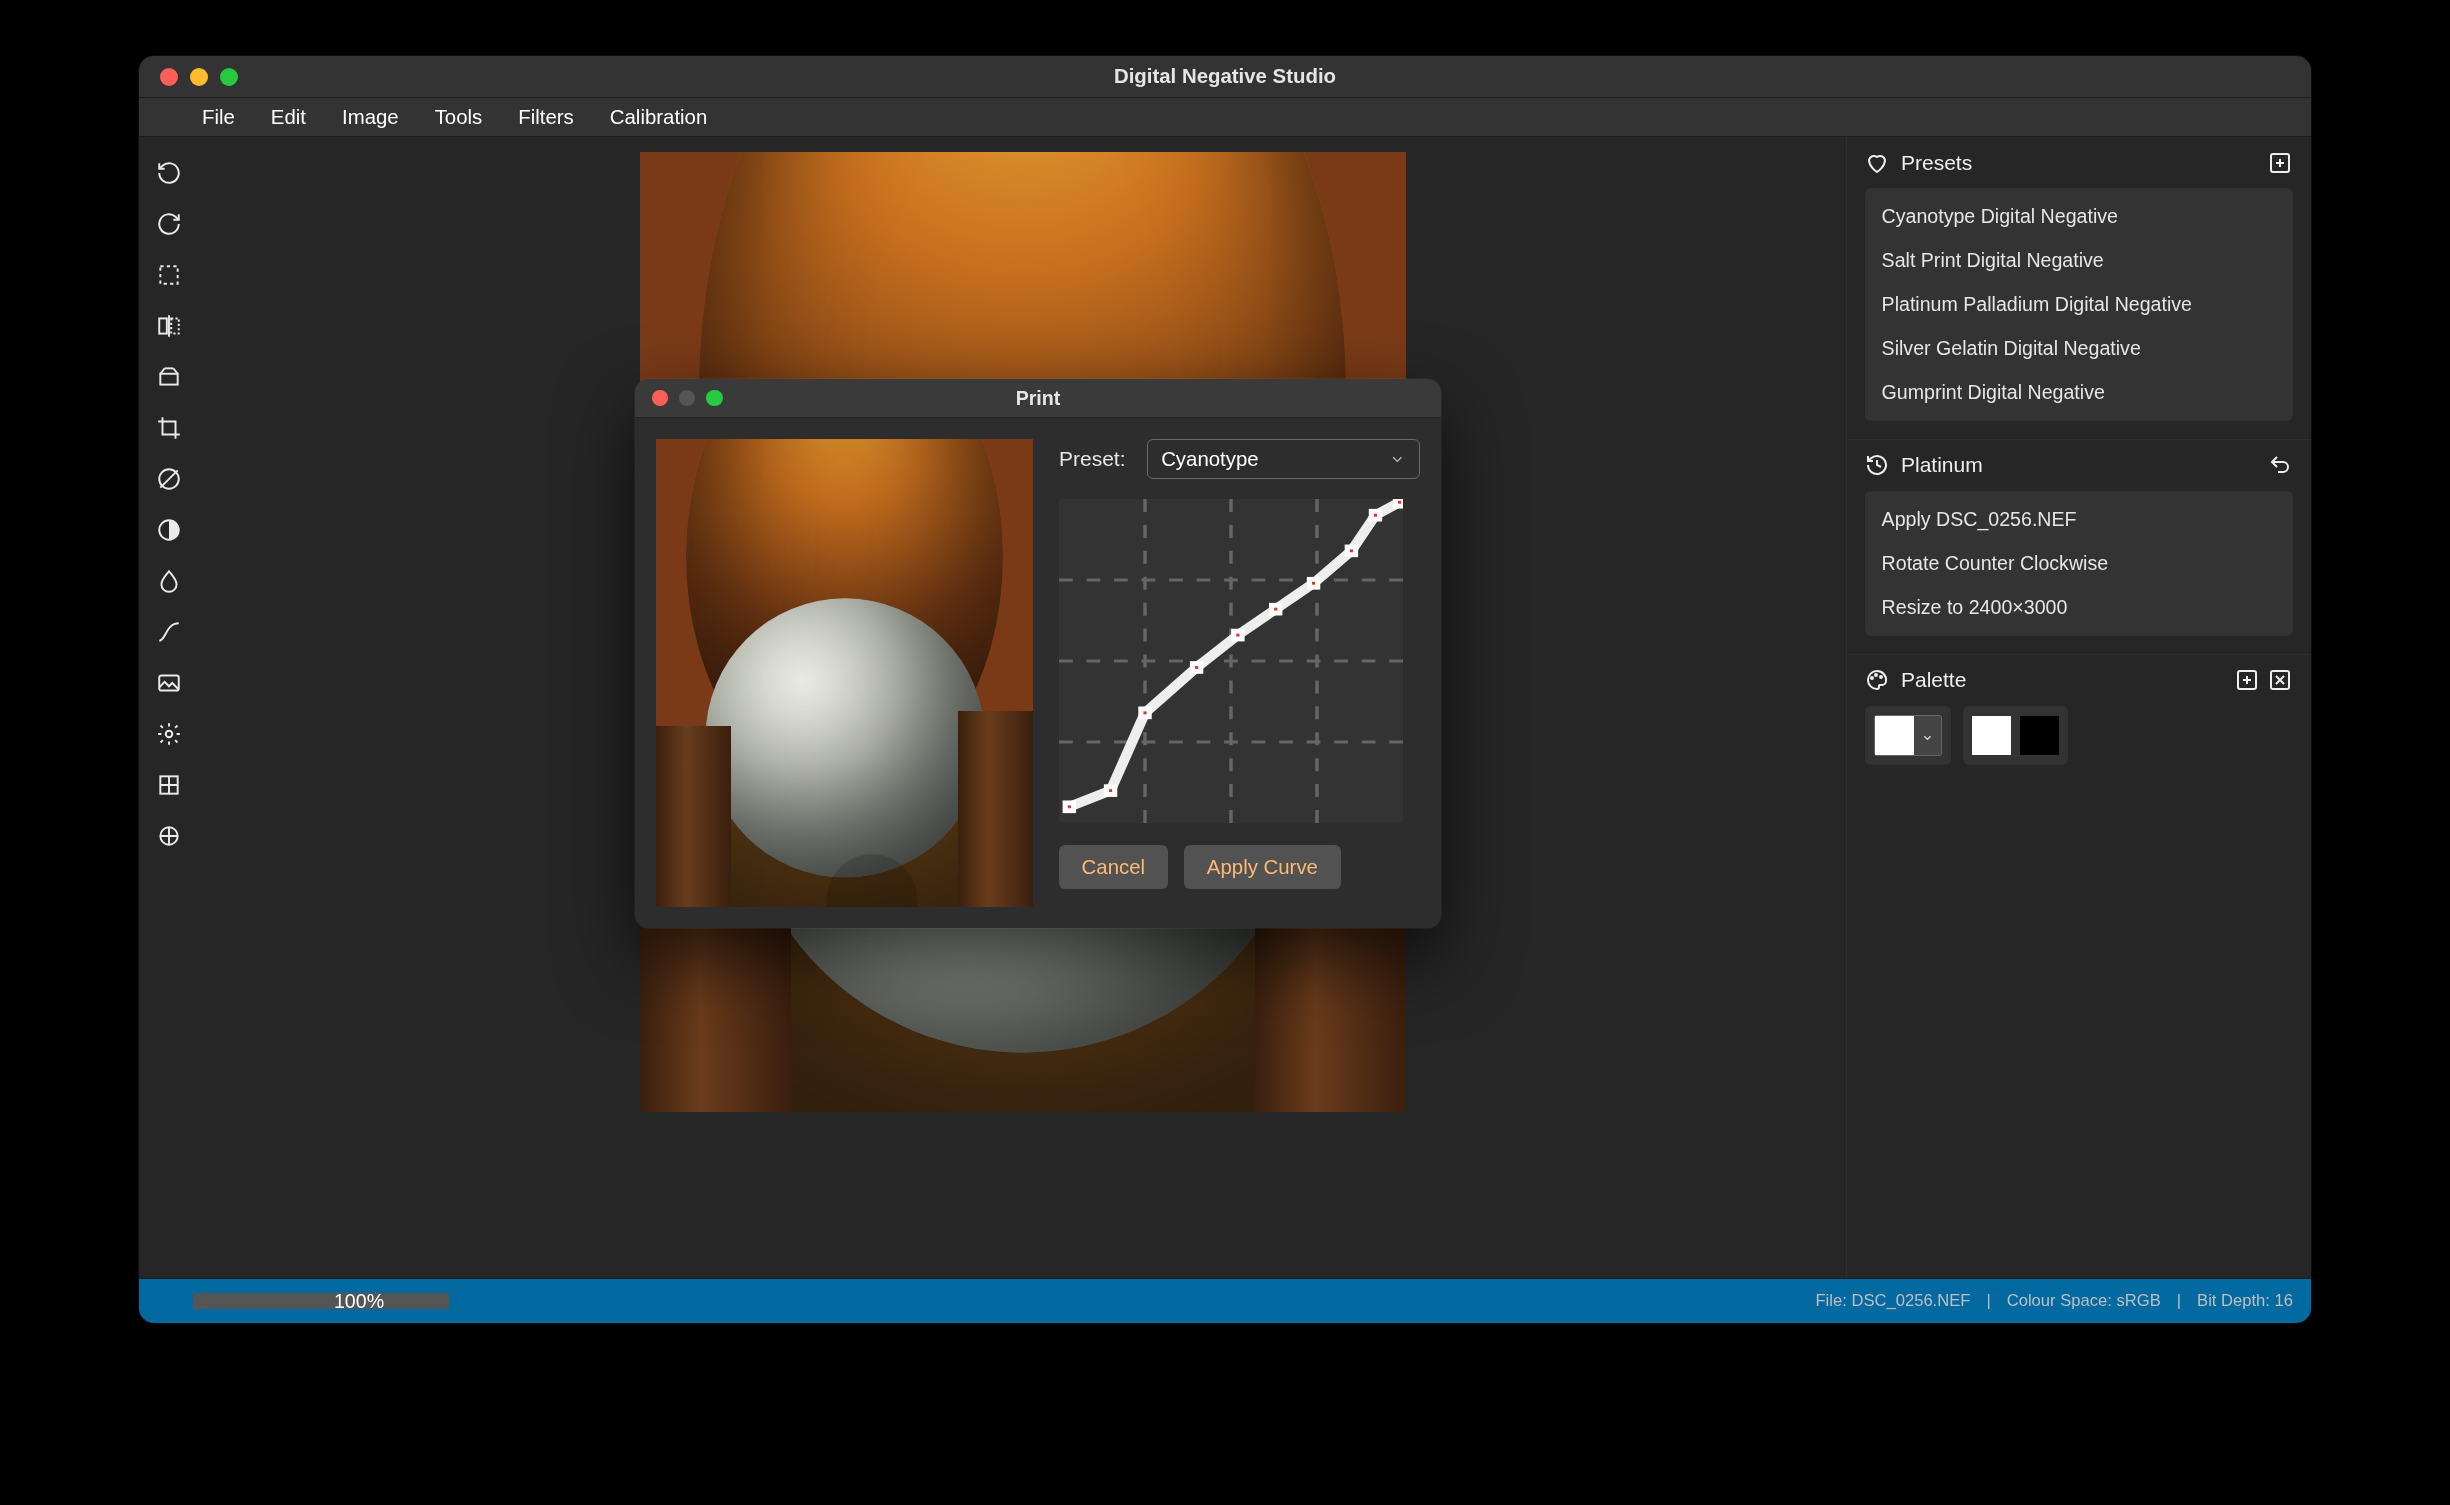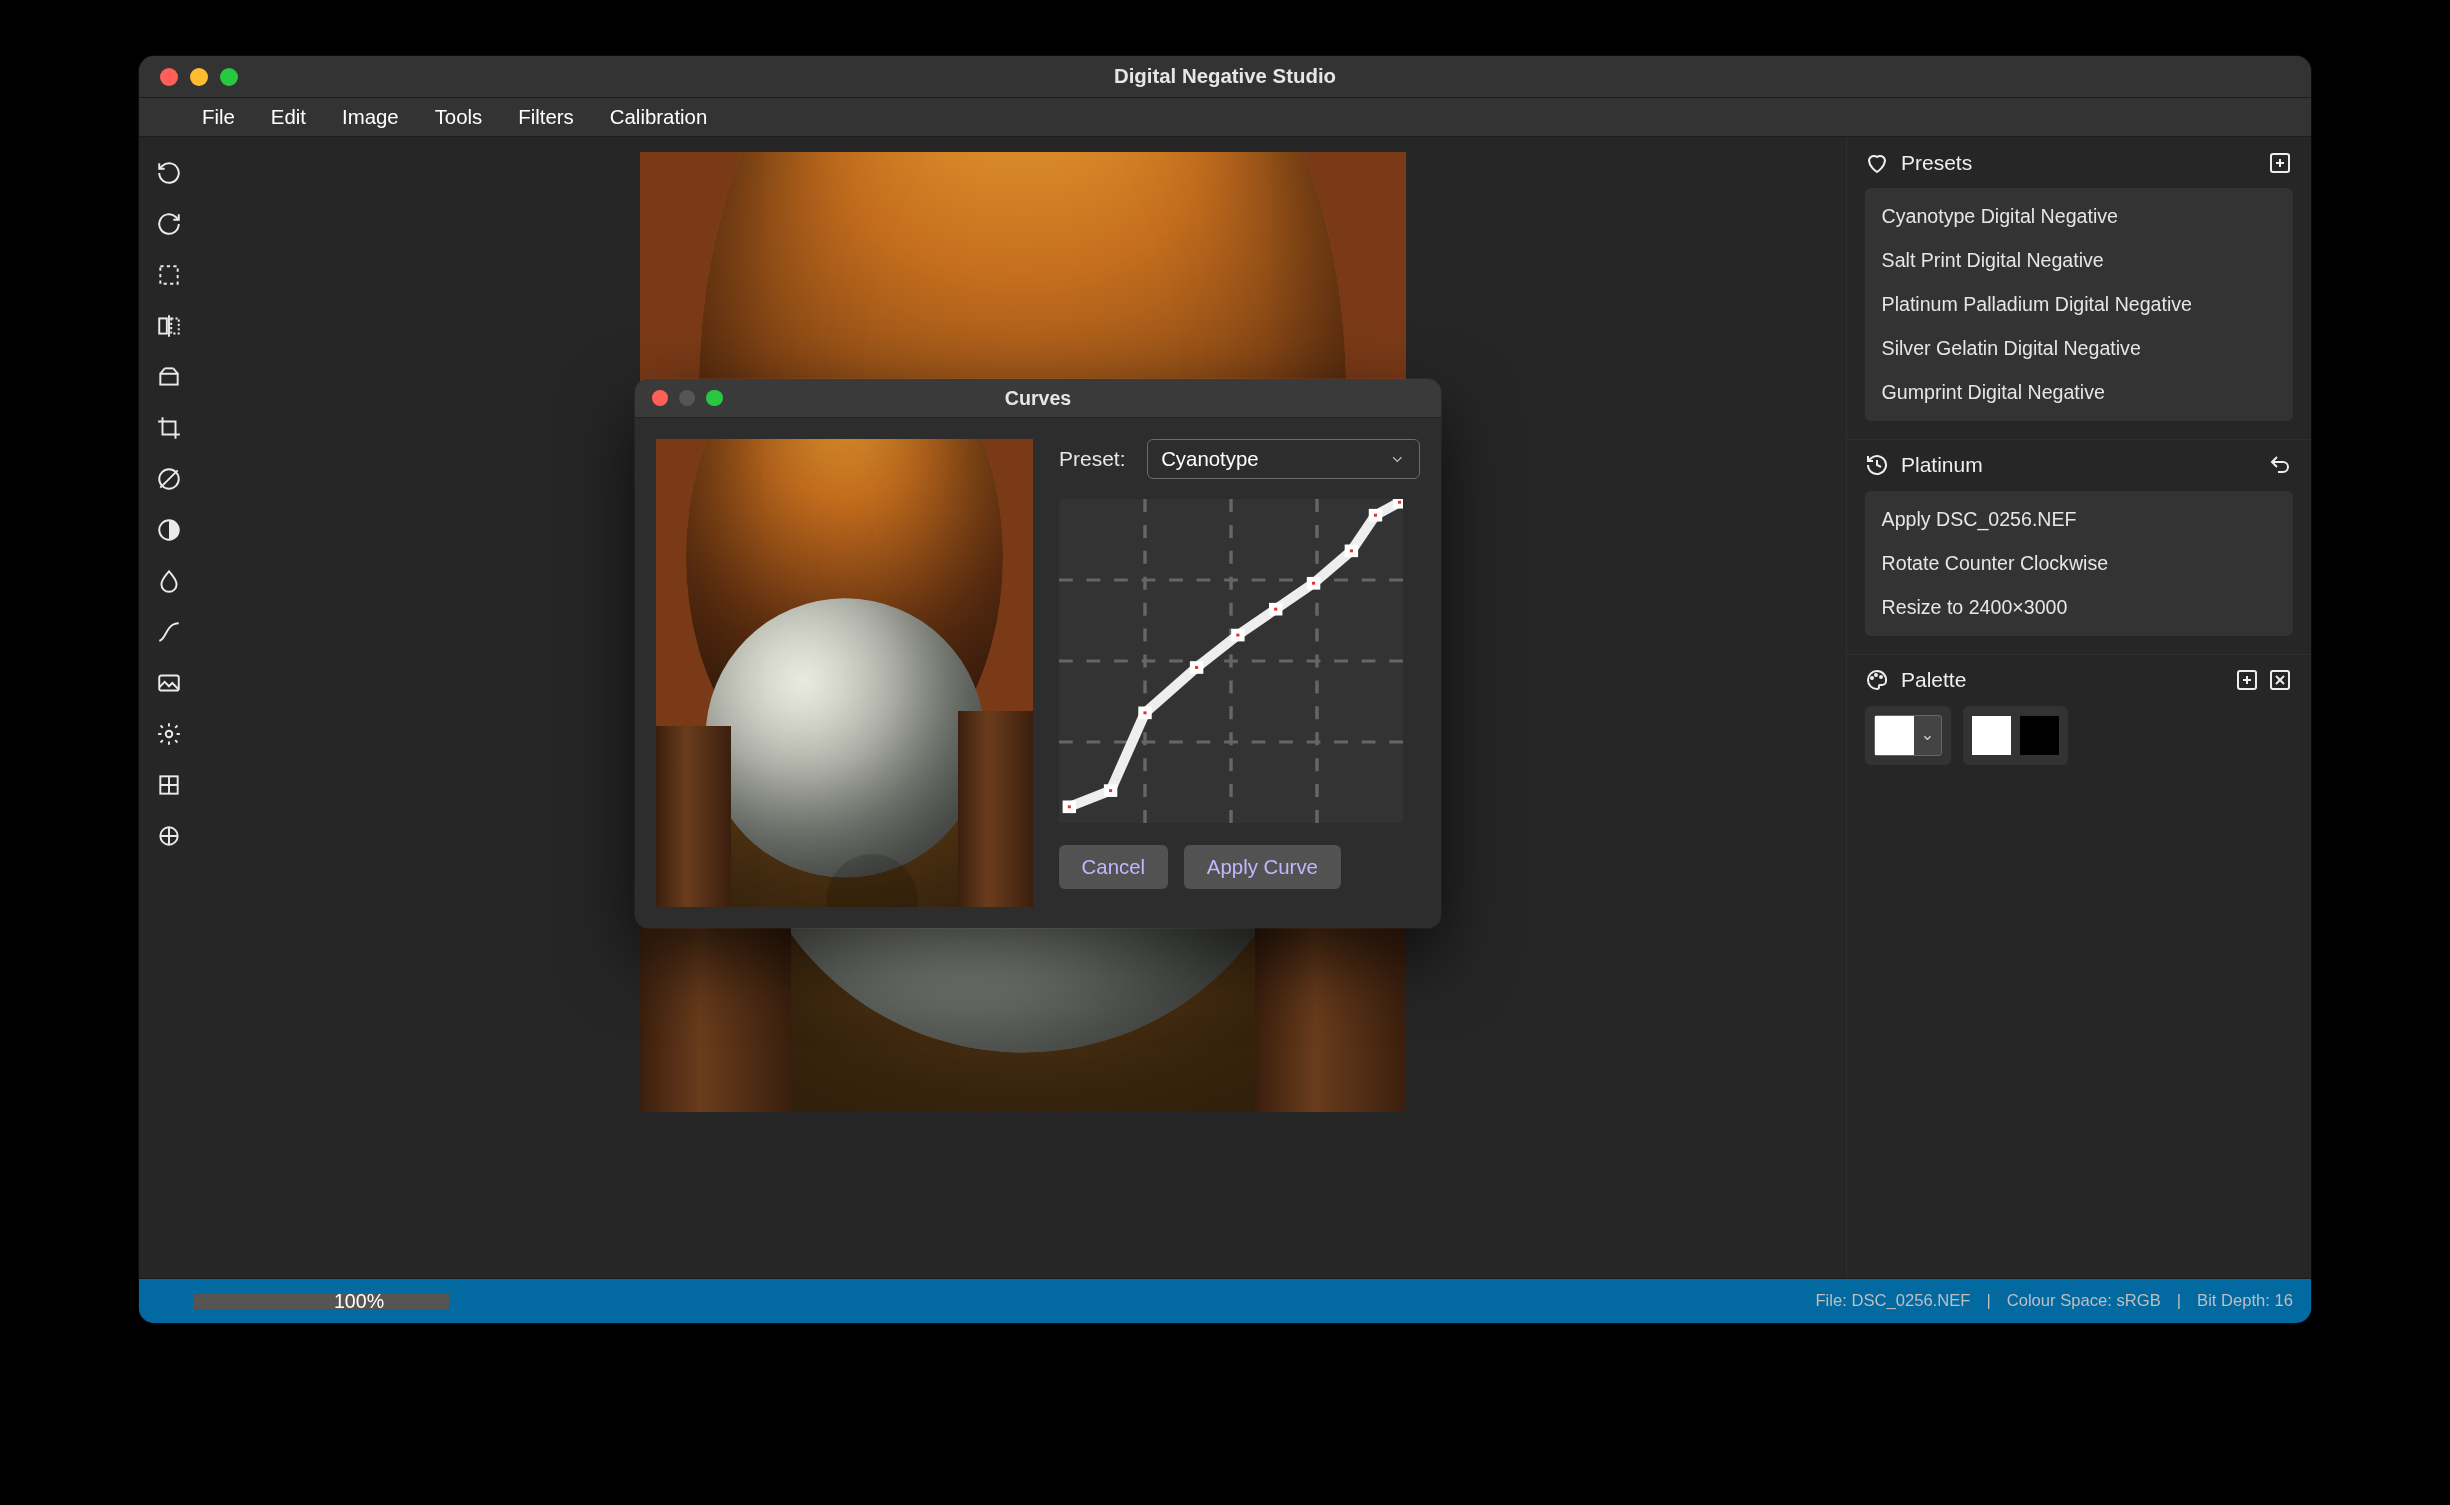--- a/index.html
+++ b/index.html
@@ -230,21 +230,21 @@
     }
     .curve-box svg { width:100%; height:100%; }
     .curve-grid line { stroke:#666; stroke-dasharray:4 4; stroke-width:1; }
     .curve-path { stroke:#eee; stroke-width:3; fill:none; }
     .curve-point { fill:#e03030; stroke:#fff; stroke-width:1.5; }
 
     .dialog-buttons {
       display:flex; gap:16.6px; margin-top:22.6px;
     }
     .btn {
-      background:#525252; color:#c4b5fd;
+      background:#525252; color:#fdba74;
       border:none; padding:10.6px 22.6px; border-radius:6px;
       font-size:20.4px; cursor:pointer;
     }
   </style>
 </head>
 <body>
 
 <div class="window">
 
   <div class="titlebar">
@@ -475,21 +475,21 @@
     </div>
   </div>
 
   <div class="dialog">
     <div class="dialog-title">
       <div class="traffic-lights">
         <div class="tl red"></div>
         <div class="tl" style="background:#555"></div>
         <div class="tl green"></div>
       </div>
-      <div class="t">Curves</div>
+      <div class="t">Print</div>
     </div>
     <div class="dialog-body">
       <div class="preview">
         <div class="arch" style="border-width:68px;"></div>
         <div class="moon" style="width:279px;height:279px;"></div>
         <div class="pillar l" style="width:75px;height:181px;"></div>
         <div class="pillar r" style="width:75px;height:196px;"></div>
       </div>
       <div class="dialog-right">
         <div class="preset-row">

